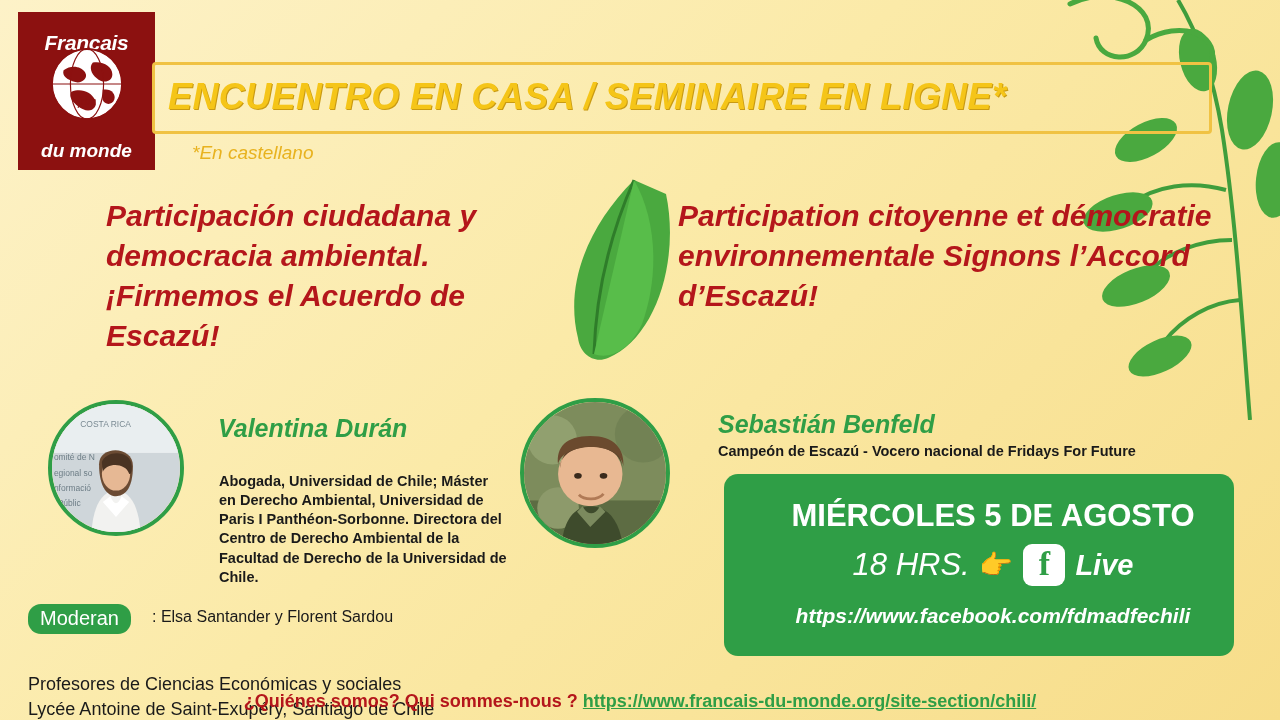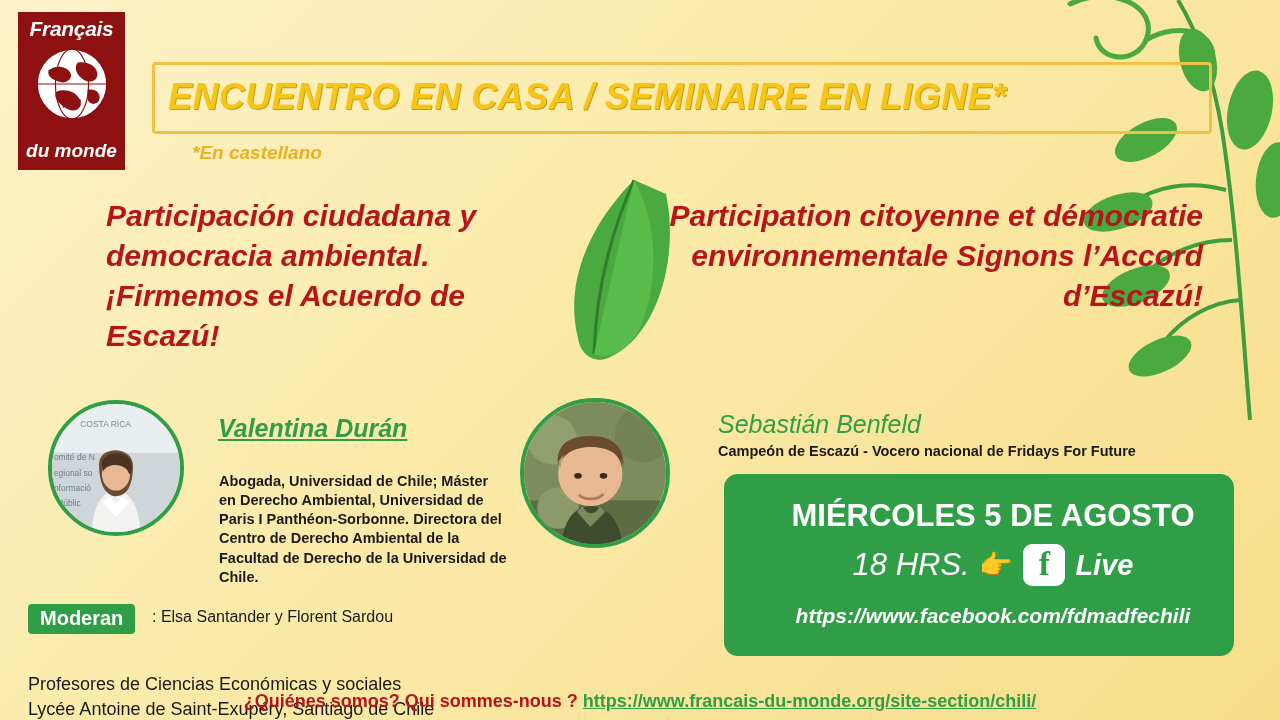--- a/index.html
+++ b/index.html
@@ -21,25 +21,25 @@
     position: absolute;
     top: -10px; right: -10px;
     width: 340px; height: 430px;
     pointer-events: none;
   }
 
   
   .logo {
     position: absolute;
     left: 18px; top: 12px;
-    width: 107px; height: 158px;
+    width: 137px; height: 158px;
     background: #8c1110;
     color: #ffffff;
     text-align: center;
-    padding-top: 6px;
+    padding-top: 20px;
   }
   .logo .l1 {
     font-size: 21px;
     font-style: italic;
     font-weight: bold;
     line-height: 1.05;
     letter-spacing: -0.3px;
   }
   .logo .l2 {
     font-size: 19px;
@@ -73,21 +73,21 @@
     font-weight: bold;
     font-style: italic;
     color: #f5c518;
     letter-spacing: 0.4px;
     text-shadow: 1px 1px 0 #c99a12;
   }
   .subtitle-text {
     position: absolute;
     left: 192px; top: 142px;
     font-size: 19px;
-    font-weight: bold;
+    font-weight: normal;
     font-style: italic;
     color: #e8b21f;
   }
 
   
   .leaf {
     position: absolute;
     left: 560px; top: 178px;
     width: 130px; height: 190px;
   }
@@ -95,53 +95,52 @@
   
   .headline {
     position: absolute;
     color: #b4161b;
     font-weight: bold;
     font-style: italic;
     font-size: 30px;
     line-height: 1.33;
   }
   .headline.es { left: 106px; top: 196px; width: 470px; font-style: italic; }
-  .headline.fr { left: 643px; top: 196px; width: 560px; text-align: right; }
+  .headline.fr { left: 678px; top: 196px; width: 560px; }
 
   
   .avatar {
     position: absolute;
     border-radius: 50%;
     overflow: hidden;
     border: 4px solid #2f9e46;
   }
   .avatar.a1 { left: 48px; top: 400px; width: 136px; height: 136px; }
   .avatar.a2 { left: 520px; top: 398px; width: 150px; height: 150px; }
   .avatar svg { display: block; width: 100%; height: 100%; }
 
   .sp1-name {
     position: absolute;
     left: 218px; top: 414px;
     font-size: 25px; font-weight: bold; font-style: italic;
     color: #2f9e46;
-    text-decoration: underline;
   }
   .sp1-bio {
     position: absolute;
     left: 219px; top: 472px;
     width: 290px;
     font-size: 14.5px;
     font-weight: bold;
     color: #1a1a1a;
     line-height: 1.32;
   }
   .sp2-name {
     position: absolute;
     left: 718px; top: 410px;
-    font-size: 25px; font-weight: normal; font-style: italic;
+    font-size: 25px; font-weight: bold; font-style: italic;
     color: #2f9e46;
   }
   .sp2-bio {
     position: absolute;
     left: 718px; top: 443px;
     width: 510px;
     font-size: 14.5px;
     font-weight: bold;
     color: #1a1a1a;
   }
@@ -198,23 +197,23 @@
     font-style: italic;
   }
 
   
   .moderan-tag {
     position: absolute;
     left: 28px; top: 604px;
     background: #2f9e46;
     color: #ffffff;
     font-size: 20px;
-    font-weight: bold;
+    font-weight: normal;
     padding: 3px 12px 4px 12px;
-    border-radius: 4px;
+    border-radius: 13px;
   }
   .moderan-names {
     position: absolute;
     left: 152px; top: 608px;
     font-size: 16px;
     color: #1a1a1a;
   }
   .moderan-sub {
     position: absolute;
     left: 28px; top: 636px;

